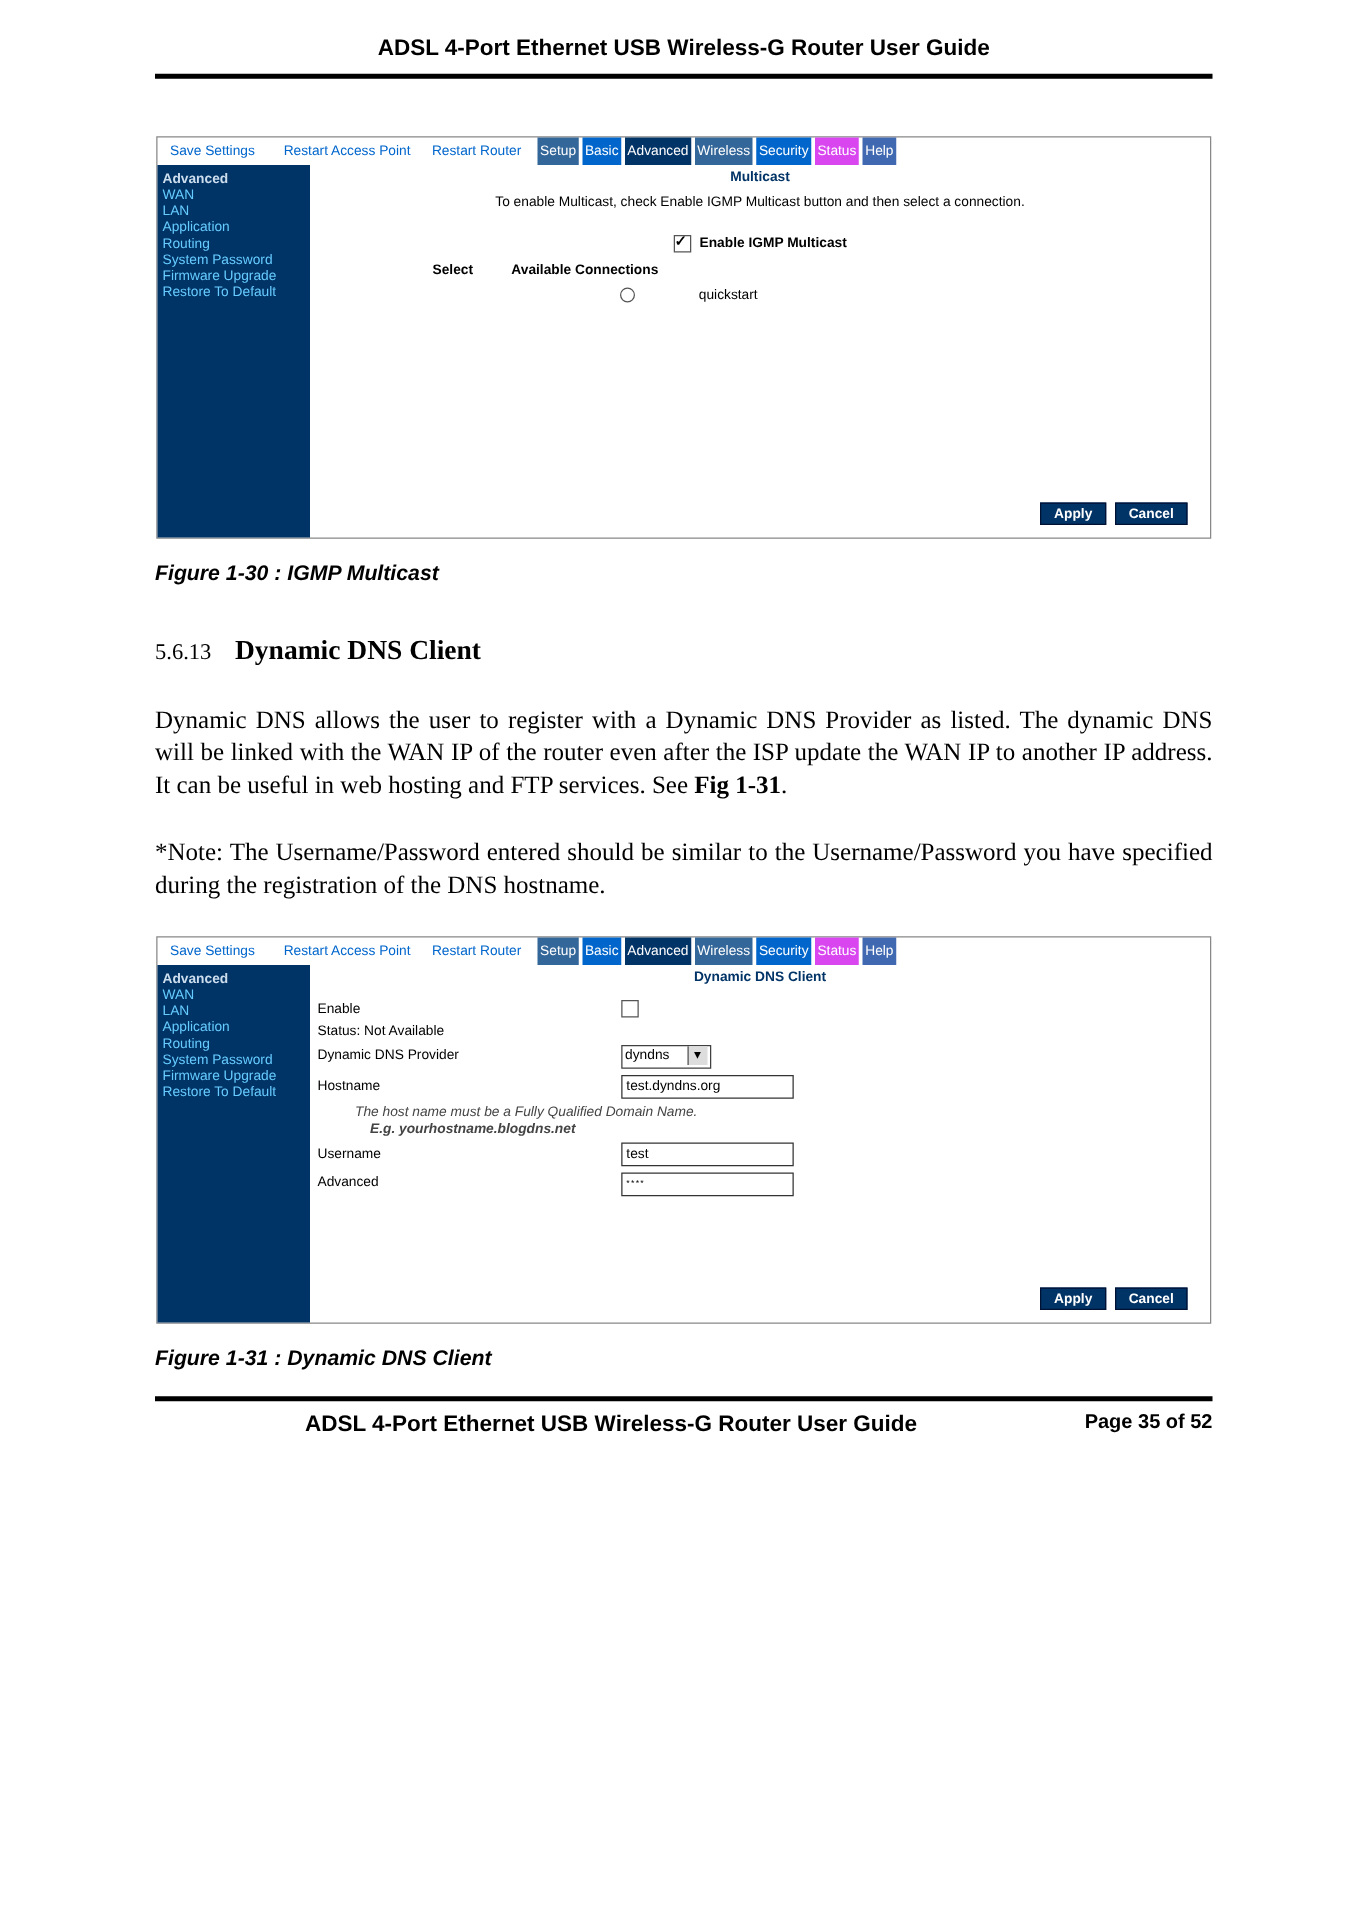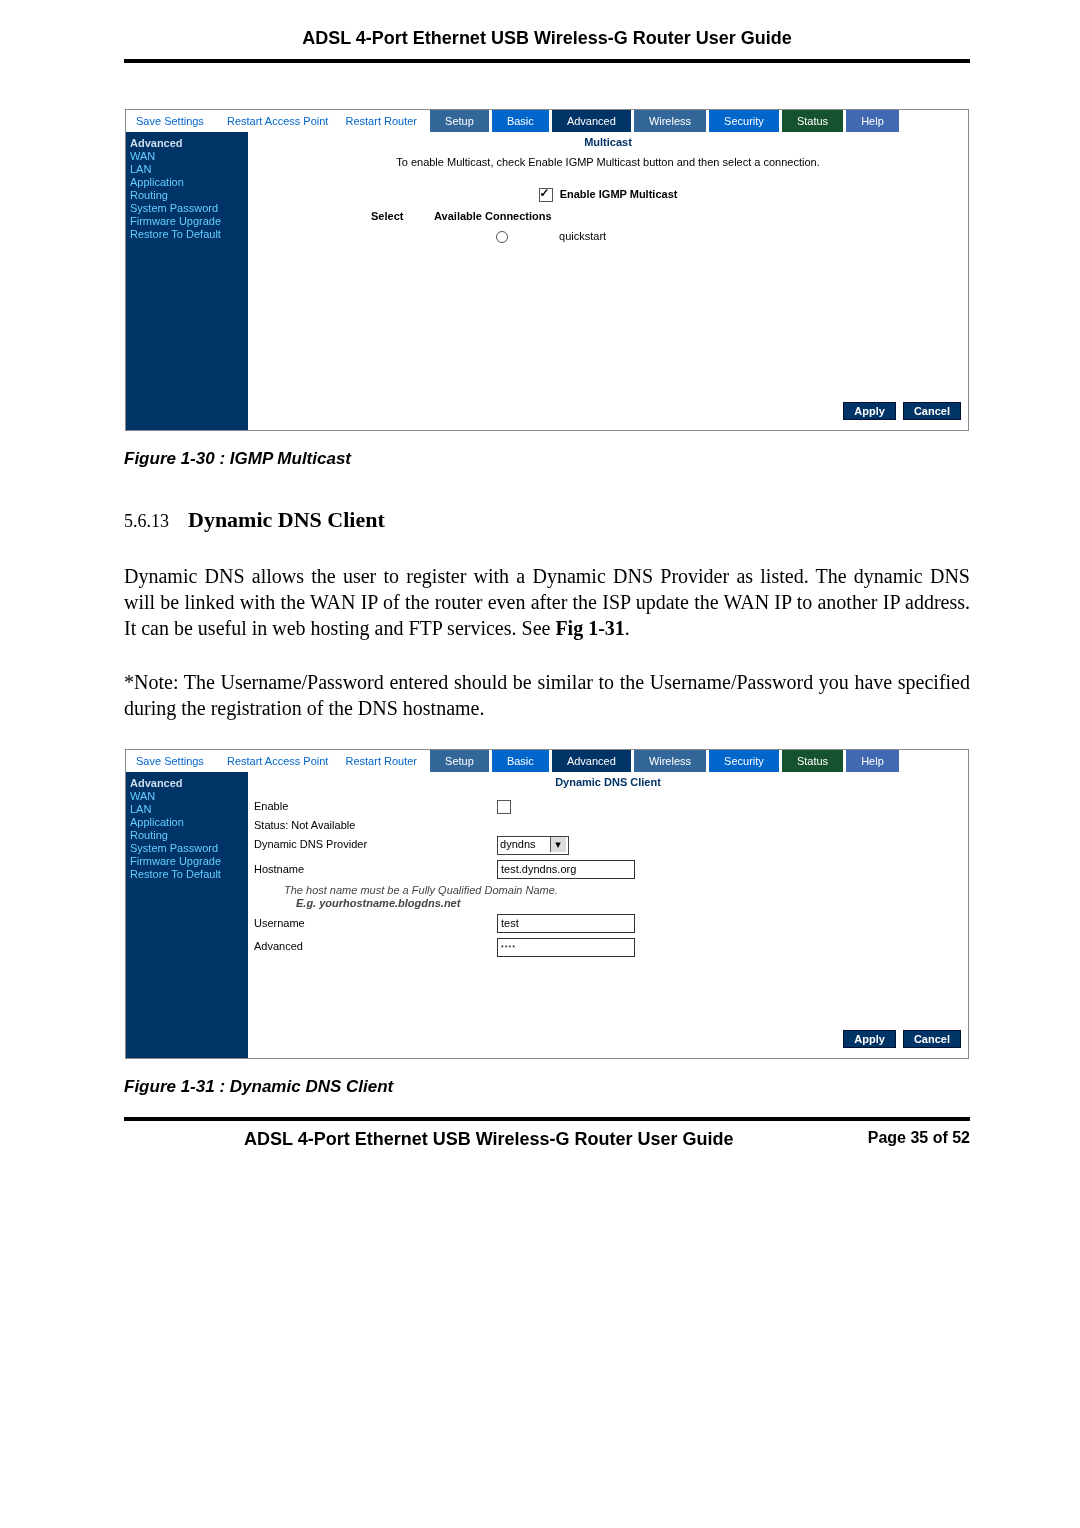--- a/index.html
+++ b/index.html
@@ -9,48 +9,48 @@
 .bottomline{border-top:4px solid #000;margin-top:20px}
 .caption{text-align:left;font-family:Arial,Helvetica,sans-serif;font-style:italic;font-weight:700;font-size:17px;margin:18px 0 38px}
 .h3 .num{font-size:18px;font-weight:400;margin-right:14px}
 .h3 .title{font-size:22px;font-weight:700}
 .h3{margin:0 0 30px}
 .para{text-align:justify;margin:0 0 28px;line-height:1.3}
 .widget{width:844px;height:310px;border:1px solid #888;margin:0 auto;position:relative;font-family:Verdana,Geneva,sans-serif;font-size:11px;color:#000;box-sizing:border-box}
 .widget.tall{height:322px}
 .topbar{height:22px;line-height:22px;white-space:nowrap}
 .topbar .lnk{display:inline-block;vertical-align:top;color:#06c;height:22px}
-.tab{display:inline-block;height:22px;padding:0 15px;color:#fff}
+.tab{display:inline-block;height:22px;padding:0 2px;color:#fff}
 .tab.setup{background:#369}
 .tab.basic{background:#06c}
 .tab.adv{background:#036}
 .tab.wrl{background:#369}
 .tab.sec{background:#06c}
-.tab.stat{background:#14532d}
+.tab.stat{background:#d946ef}
 .tab.help{background:#4169b1}
 .body{position:absolute;top:22px;left:0;right:0;bottom:0}
 .sidebar{position:absolute;left:0;top:0;bottom:0;width:114px;background:#036;color:#6cf;padding:4px 4px}
 .sidebar .sb-item{margin:1px 0;color:#6cf}
 .sidebar .sb-head{font-weight:700;color:#cde}
 .content{margin-left:122px;padding:4px 6px}
 .pane-title{text-align:center;font-weight:700;color:#036}
 .center{text-align:center}
 .row{margin:8px 0}
 .check{display:inline-block;width:12px;height:12px;border:1px solid #555;position:relative;vertical-align:middle;margin-right:4px;background:#fff}
 .check.checked::after{content:"✓";position:absolute;left:0;top:-3px;font-size:12px;font-weight:700;color:#000}
 .radio{display:inline-block;width:10px;height:10px;border:1px solid #555;border-radius:50%;background:#fff;vertical-align:middle}
 .thlabel{font-weight:700}
 .fieldrow{margin:5px 0;white-space:nowrap}
 .fieldrow .lab{display:inline-block;width:240px;color:#000}
 .inp{display:inline-block;border:1px solid #333;height:17px;line-height:17px;padding:0 3px;background:#fff;font-size:11px;min-width:130px}
 .sel{display:inline-block;border:1px solid #404040;height:17px;line-height:15px;background:#fff;padding:0 2px}
 .sel .caret{display:inline-block;width:15px;height:15px;margin-left:14px;border-left:1px solid #555;text-align:center;color:#000;background:#ddd}
 .hint{font-style:italic;color:#444}
 .hint .eg{font-weight:700}
-.btnbar{position:absolute;right:7px;bottom:10px}
+.btnbar{position:absolute;right:18px;bottom:10px}
 .btn{display:inline-block;background:#036;color:#fff;font-weight:700;padding:2px 10px;border:1px solid #013;font-size:11px;margin-left:4px}
 .footer{font-family:Arial,Helvetica,sans-serif;font-weight:700;font-size:18px;margin-top:8px}
 .footer .r{float:right;font-size:16px}
 .footer::after{content:"";display:block;clear:both}
 </style>
 </head>
 <body>
 
 <div class="page">
   <div class="header">ADSL 4-Port Ethernet USB Wireless-G Router User Guide</div>
@@ -80,21 +80,21 @@
         <div class="sb-item">Firmware Upgrade</div>
         <div class="sb-item">Restore To Default</div>
       </div>
       <div class="content">
         <div class="pane-title">Multicast</div>
         <div class="row center">To enable Multicast, check Enable IGMP Multicast button and then select a connection.</div>
         <div class="row center" style="margin-top:20px">
           <span class="check checked"></span>
           <span class="thlabel">Enable IGMP Multicast</span>
         </div>
-        <div class="row" style="margin-left:117px">
+        <div class="row" style="margin-left:92px">
           <span class="thlabel" style="display:inline-block;width:60px">Select</span>
           <span class="thlabel">Available Connections</span>
         </div>
         <div class="row" style="margin-left:230px">
           <span style="display:inline-block;width:60px;text-align:left;padding-left:12px"><span class="radio"></span></span>
           <span>quickstart</span>
         </div>
       </div>
       <div class="btnbar">
         <span class="btn">Apply</span>

